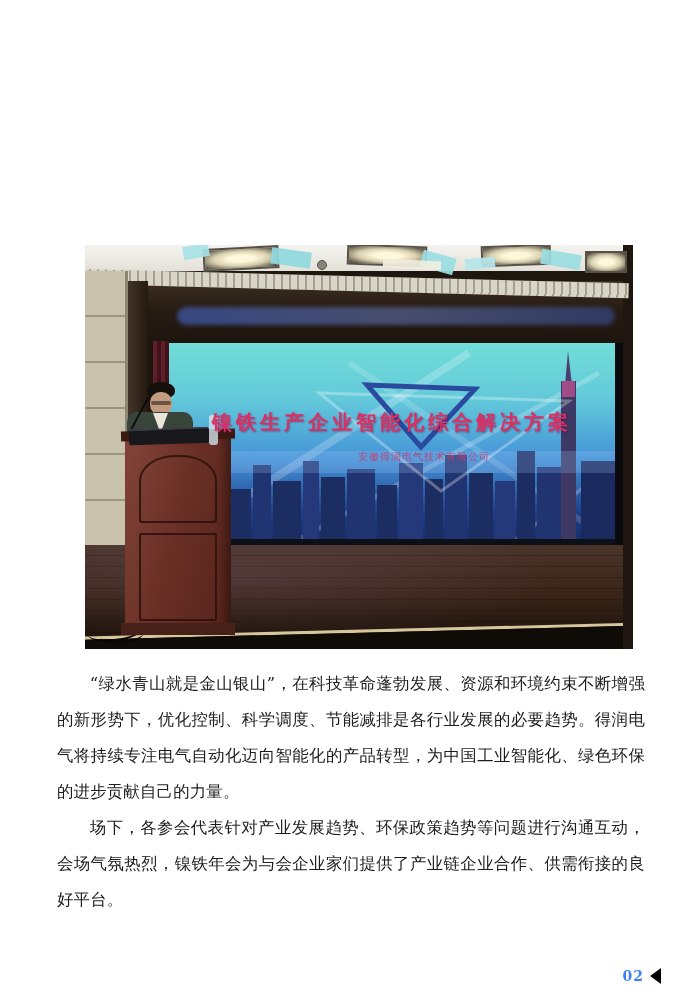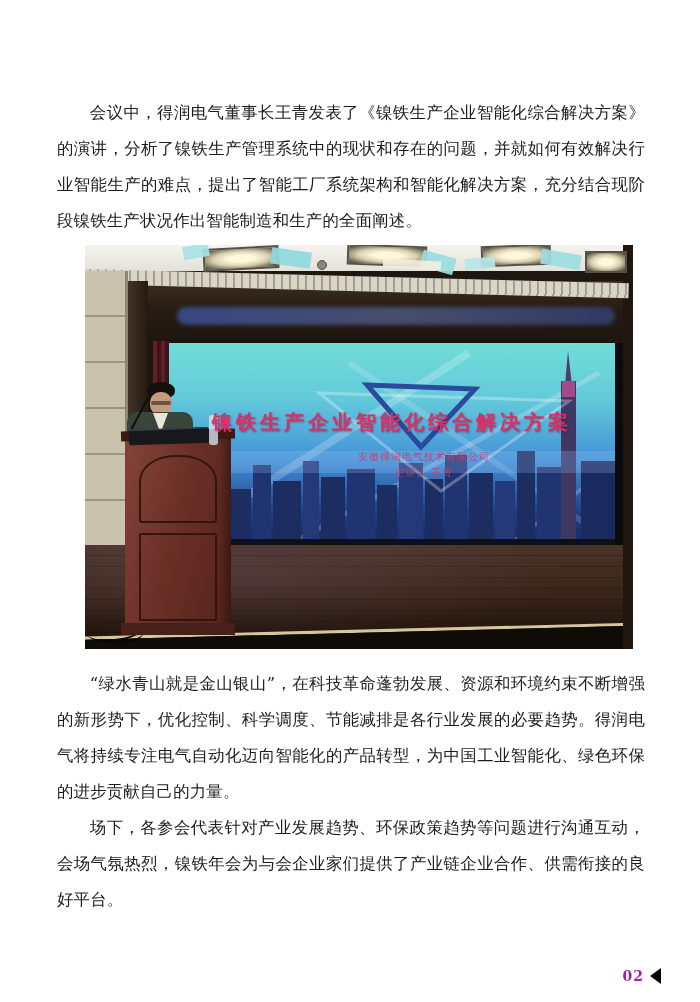--- a/index.html
+++ b/index.html
@@ -96,30 +96,29 @@
   .flap{background:#8fd9de;opacity:.92;}
   .flap1{left:186px;top:5px;width:40px;height:16px;transform:rotate(8deg);}
   .flap1b{left:98px;top:0;width:26px;height:13px;background:#a8e2e6;transform:rotate(-10deg);}
   .flap2{left:336px;top:9px;width:34px;height:17px;transform:rotate(16deg);background:#9adde2;}
   .flap2b{left:298px;top:15px;width:58px;height:9px;background:#f1eede;transform:rotate(3deg);}
   .flap3{left:456px;top:7px;width:40px;height:15px;transform:rotate(10deg);background:#9adde2;}
   .flap3b{left:380px;top:13px;width:30px;height:11px;background:#b5e6ea;transform:rotate(-6deg);}
   .sensor{left:232px;top:15px;width:8px;height:8px;border-radius:50%;background:#8a857a;border:1px solid #55514a;}
   
   .ftr{position:absolute;top:968px;right:39px;display:flex;align-items:center;gap:6px;}
-  .pageno{font-size:14px;font-weight:bold;color:#a21caf;letter-spacing:1px;}
+  .pageno{font-size:14px;font-weight:bold;color:#3b82f6;letter-spacing:1px;}
   .tri{width:0;height:0;border-top:8px solid transparent;border-bottom:8px solid transparent;border-right:11px solid #000;}
 </style>
 </head>
 <body>
 
 <div class="page">
 
 
-  <p class="para p1">会议中，得润电气董事长王青发表了《镍铁生产企业智能化综合解决方案》的演讲，分析了镍铁生产管理系统中的现状和存在的问题，并就如何有效解决行业智能生产的难点，提出了智能工厂系统架构和智能化解决方案，充分结合现阶段镍铁生产状况作出智能制造和生产的全面阐述。</p>
 
   <figure class="photo">
     <div class="wall"></div>
     <div class="glowband"></div>
     <div class="ceil"></div>
     <div class="cornice"></div>
     <div class="stcol"></div>
     <div class="pilaster"></div>
     <div class="curtain"></div>
 
@@ -152,21 +151,20 @@
         </g>
         <rect x="392" y="38" width="15" height="164" fill="#3d3964"></rect>
         <polygon points="399,8 396,42 403,42" fill="#4a4070"></polygon>
         <rect x="393" y="38" width="13" height="16" fill="#a04c88"></rect>
         <rect x="0" y="108" width="446" height="22" fill="rgba(150,190,240,0.25)"></rect>
         <polygon points="150,50 400,58 272,148" fill="none" stroke="rgba(255,255,255,0.3)" stroke-width="3"></polygon>
         <polygon points="198,42 306,46 252,104" fill="none" stroke="#2a4a9e" stroke-width="5"></polygon>
       </svg>
       <div class="scr-title">镍铁生产企业智能化综合解决方案</div>
       <div class="scr-sub">安徽得润电气技术有限公司</div>
-      <div class="scr-sub scr-sub2">主讲人 王青</div>
     </div>
     <div class="bezel-r"></div>
     <div class="bezel-b"></div>
 
     <div class="stage"></div>
     <div class="stage-strip"></div>
     <div class="stage-shadow"></div>
 
     <div class="cable"></div>
     <div class="cable cable2"></div>

